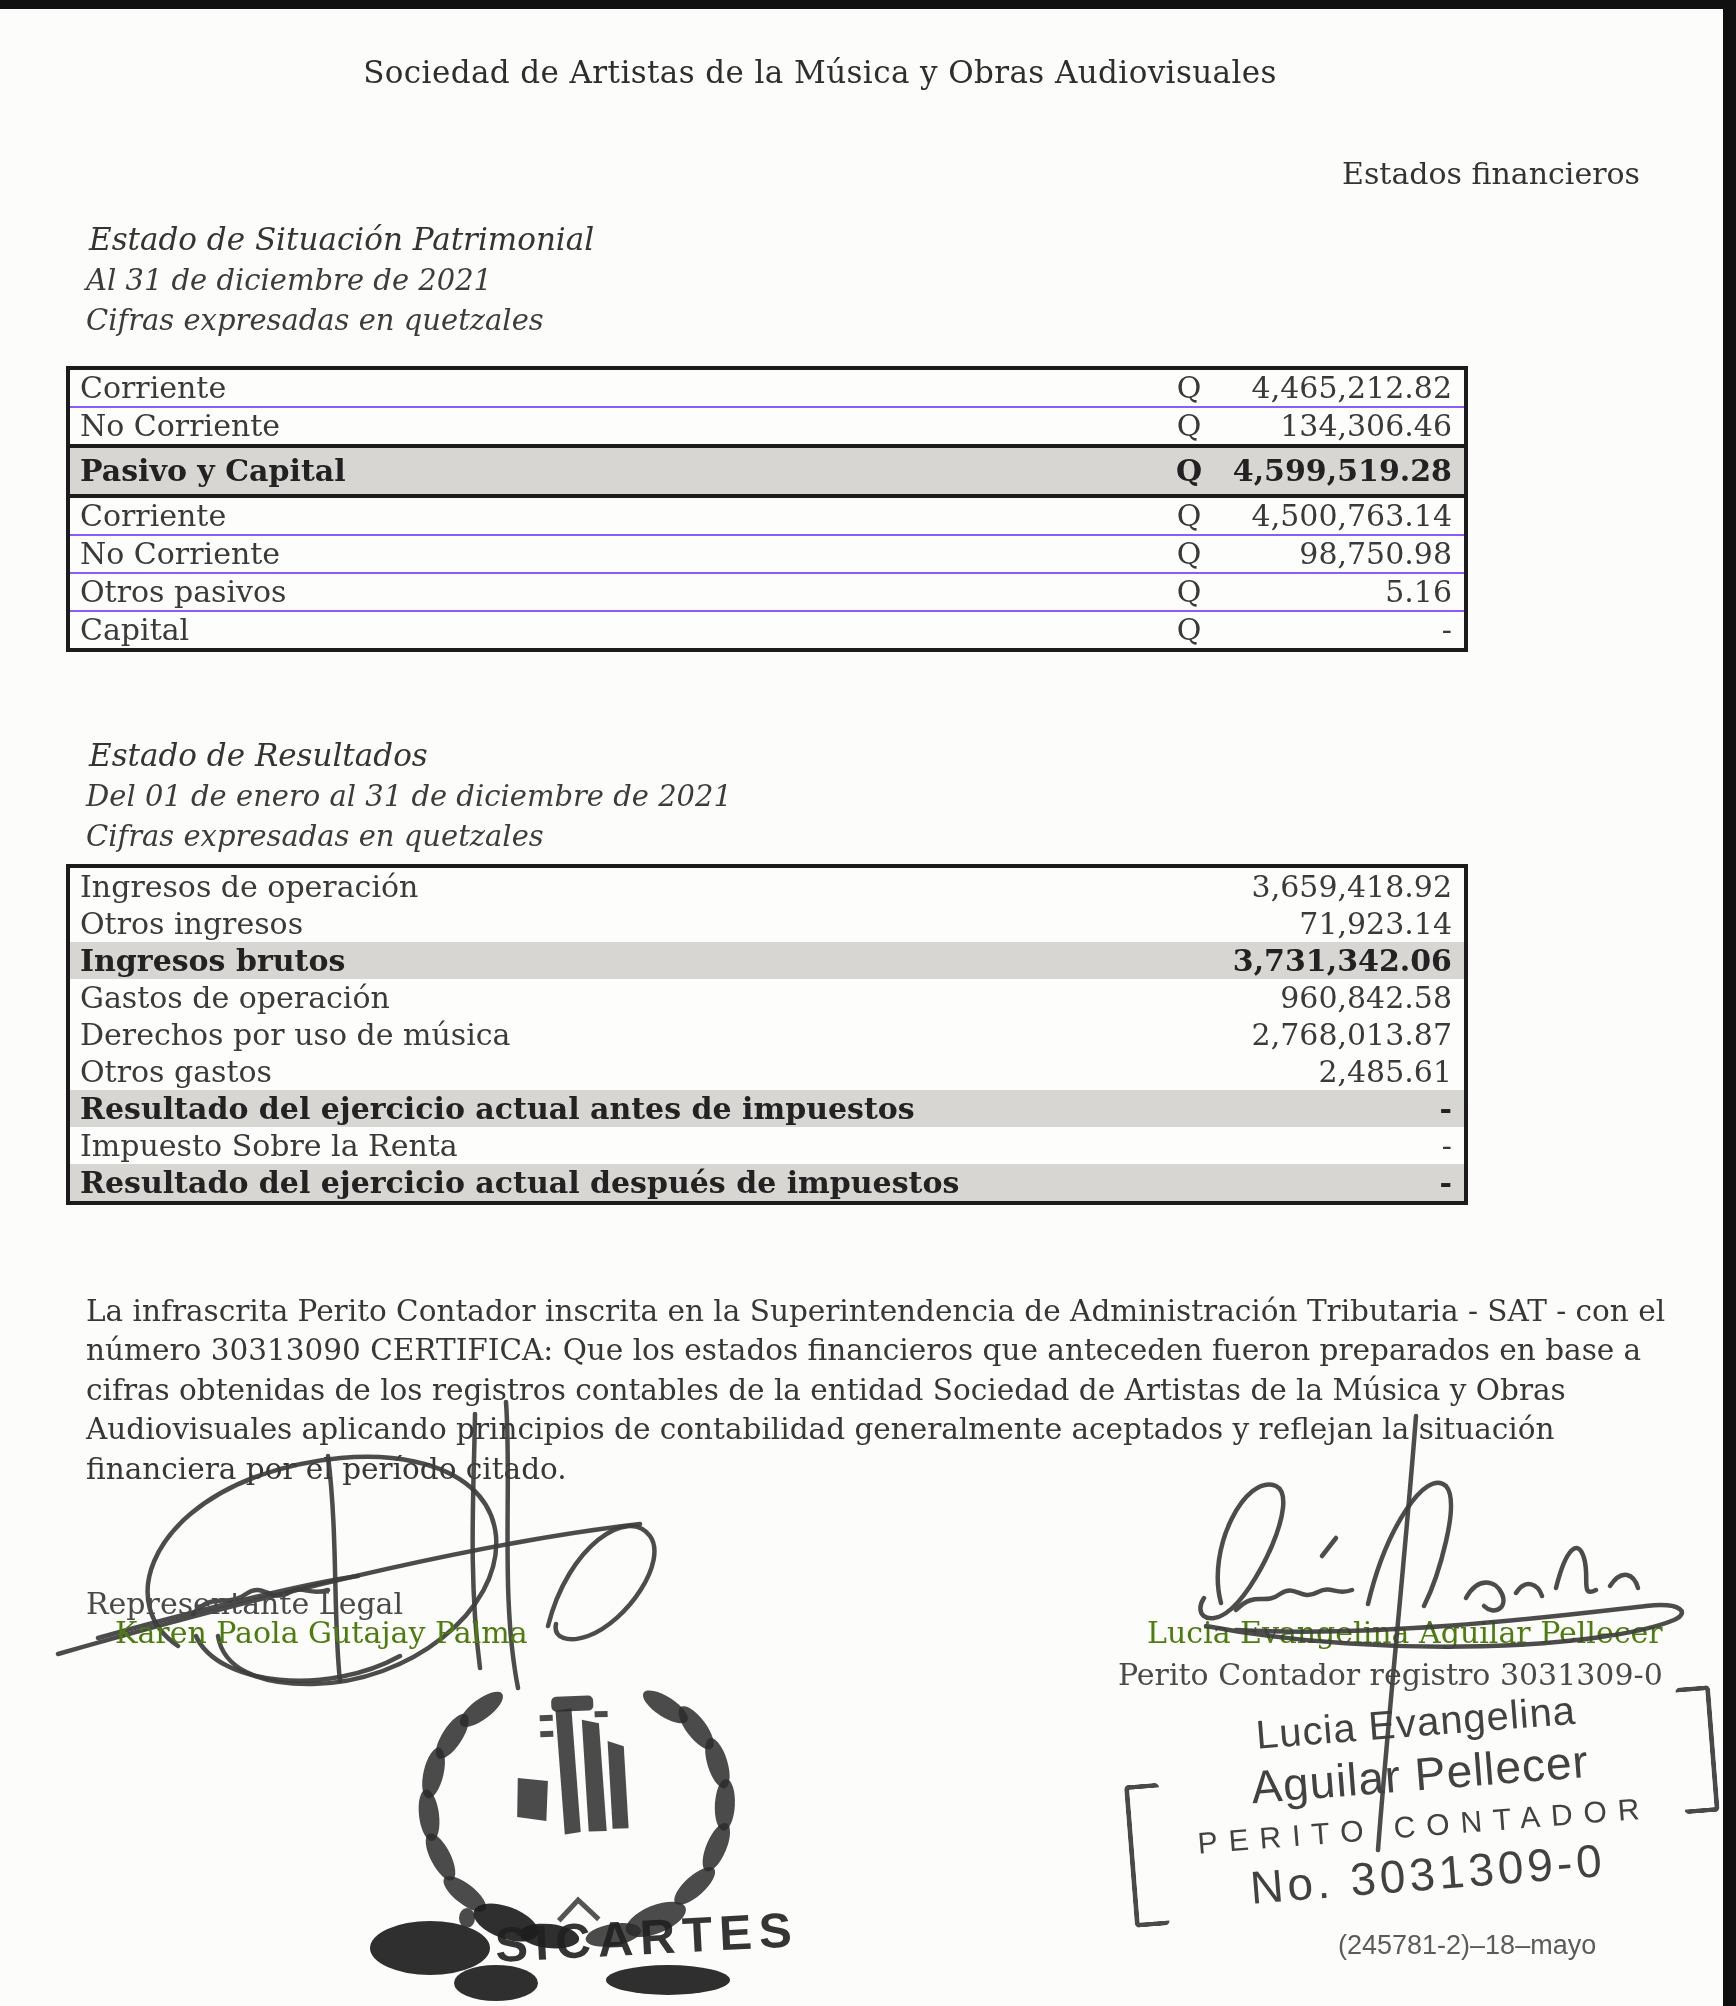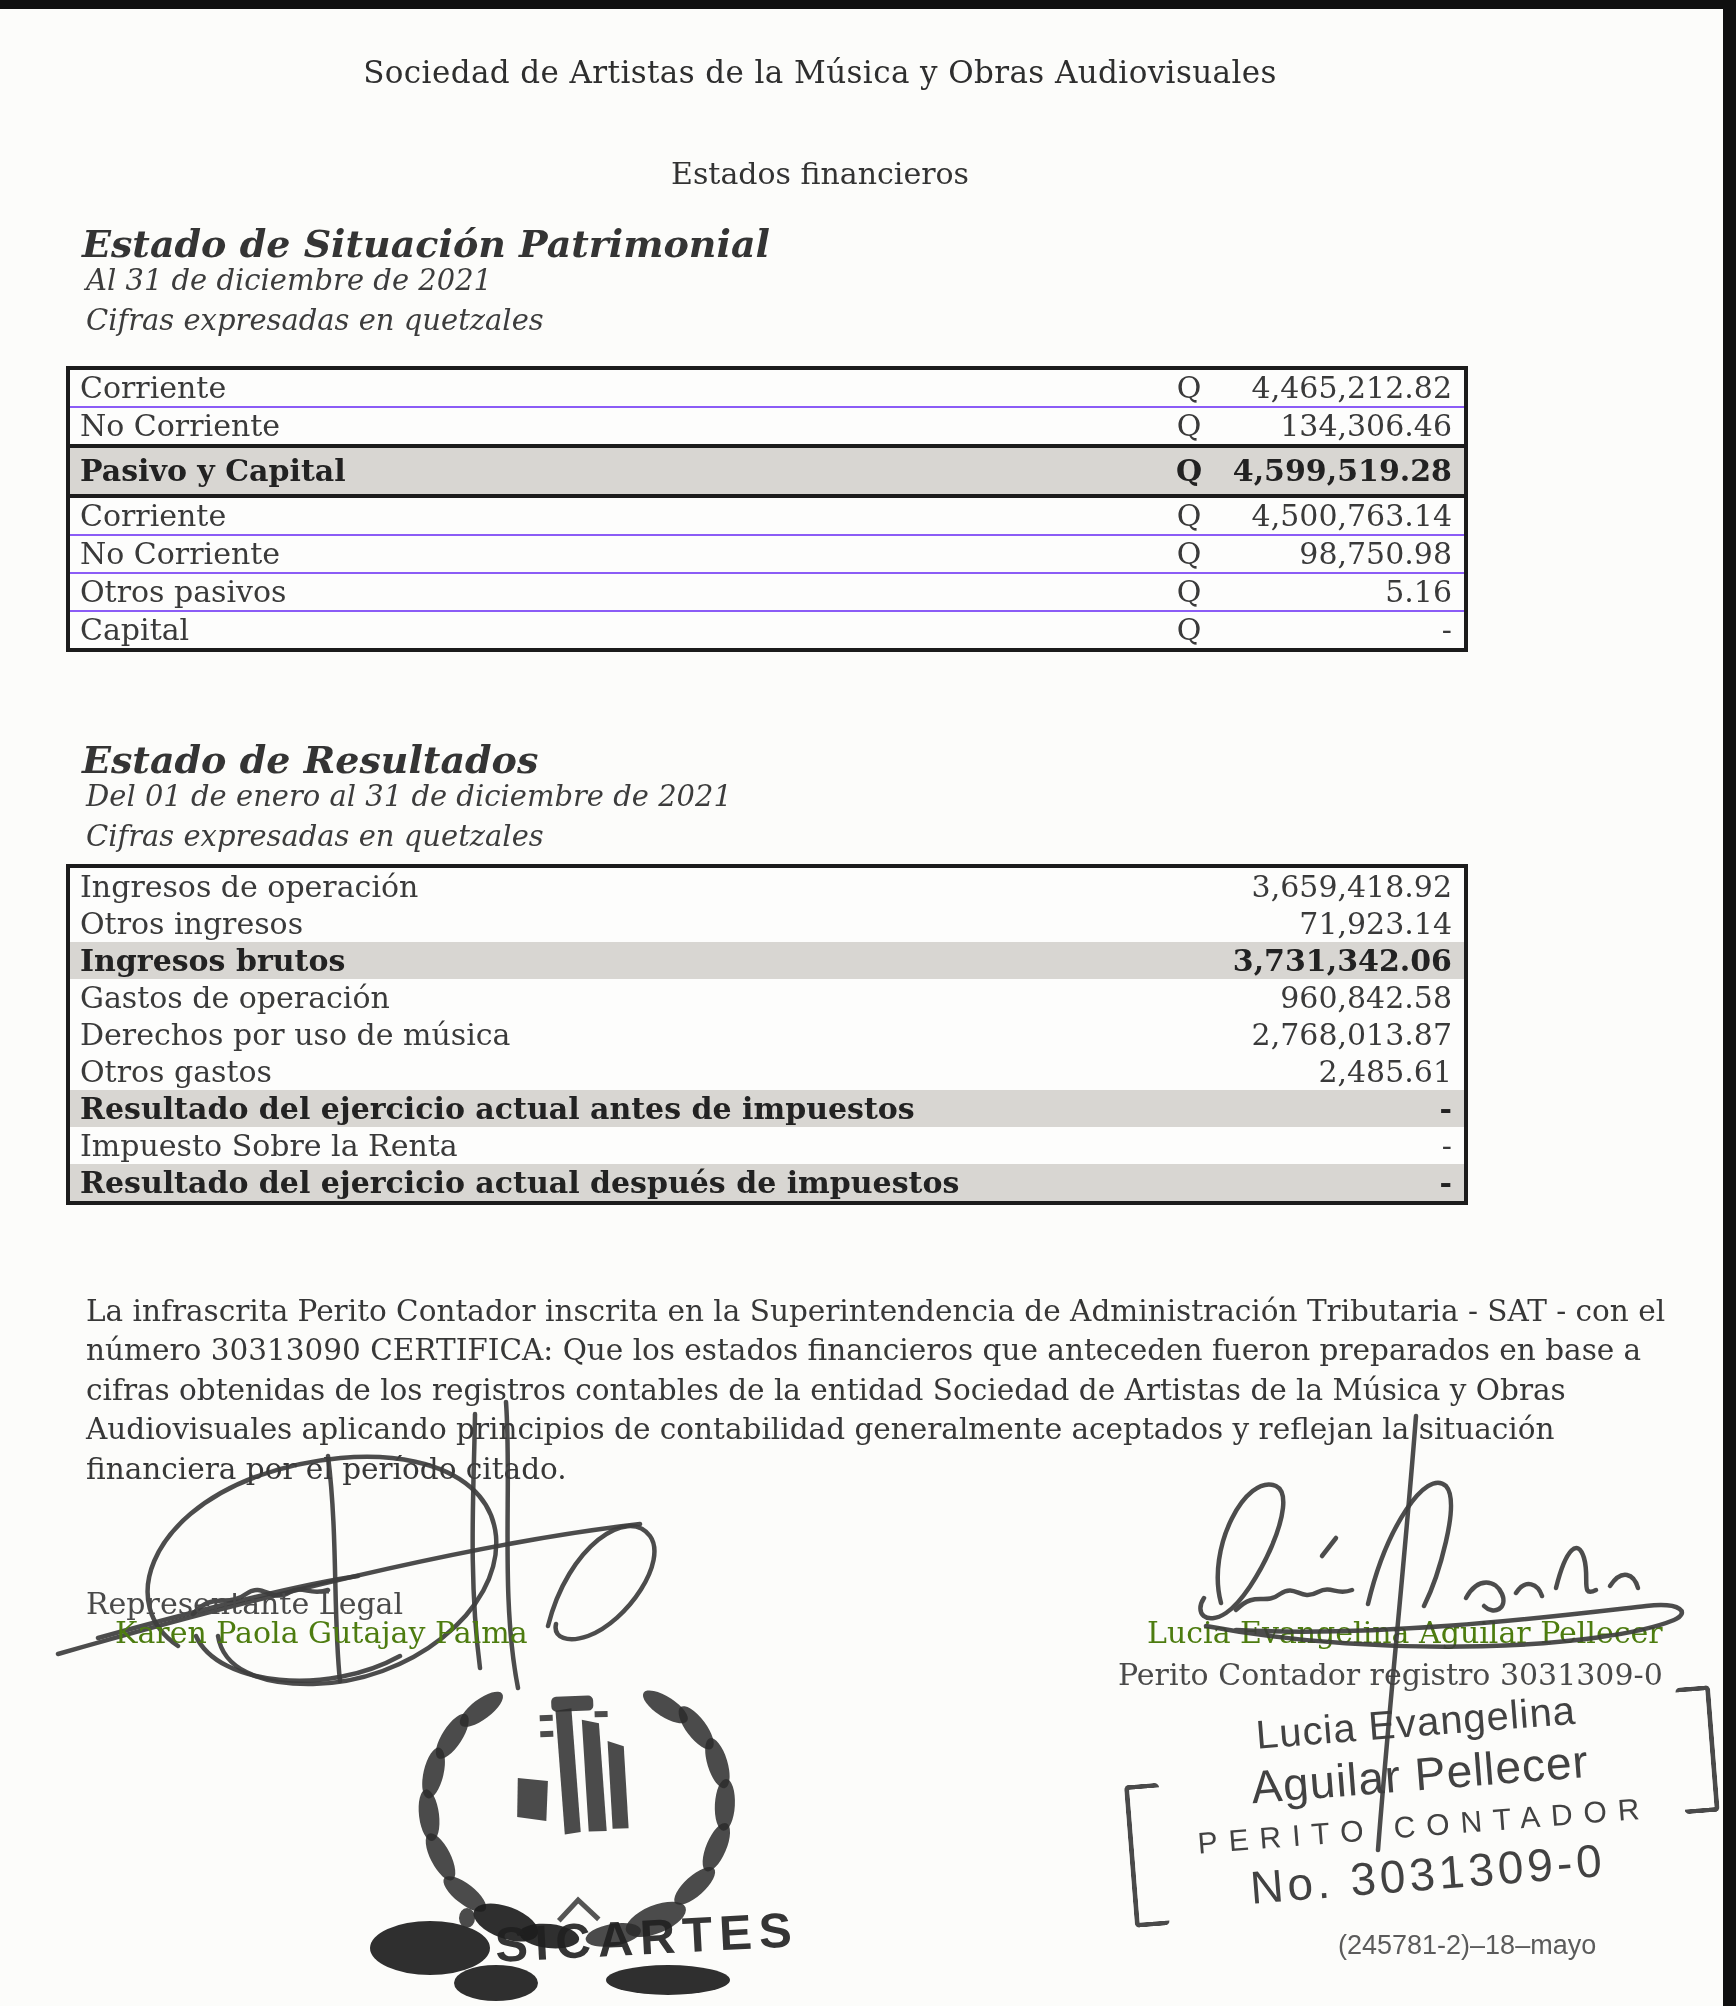--- a/index.html
+++ b/index.html
@@ -6,23 +6,23 @@
   .page {
     position:relative; width:1736px; height:2006px;
     background:#fcfcfa; overflow:hidden;
     font-family:"DejaVu Serif", serif; color:#303030;
   }
   
   .scan-bar-top   { position:absolute; top:0; left:0; width:1736px; height:9px;  background:#101010; }
   .scan-bar-right { position:absolute; top:0; right:0; width:13px; height:2006px; background:#101010; }
 
   .doc-title    { position:absolute; top:54px;  left:0; width:1640px; text-align:center; font-size:31px; letter-spacing:.4px; color:#2e2e2e; }
-  .doc-subtitle { position:absolute; top:156px; left:0; width:1640px; text-align:center; font-size:30px; color:#333; }
-
-  .sec-heading { position:absolute; left:82px; font-size:38px; font-weight:bold; font-style:italic; color:#343434; }
+  .doc-subtitle { position:absolute; top:156px; left:0; width:1640px; text-align:right; font-size:30px; color:#333; }
+
+  .sec-heading { position:absolute; left:89px; font-size:31px; font-weight:normal; font-style:italic; color:#343434; }
   .sec-line    { position:absolute; left:86px; font-size:29px; font-style:italic; color:#3c3c3c; }
 
   table.fin { position:absolute; left:66px; width:1402px; border-collapse:collapse; table-layout:fixed; background:#fdfdfc; }
   table.fin { border:4px solid #1c1c1c; }
   table.fin td { font-size:30px; line-height:1.05; color:#3a3a3a; overflow:hidden; white-space:nowrap; }
   .t1 td { height:34px; border-top:2px solid #8b5cf6; }
   .t1 tr:first-child td { border-top:none; }
   .t1 tr.hdr td { height:44px; background:#d8d6d2; border-top:4px solid #1c1c1c; border-bottom:4px solid #1c1c1c; font-weight:bold; color:#222; }
   .t1 td.lbl { padding-left:10px; }
   .t1 td.cur { width:74px; text-align:center; }

